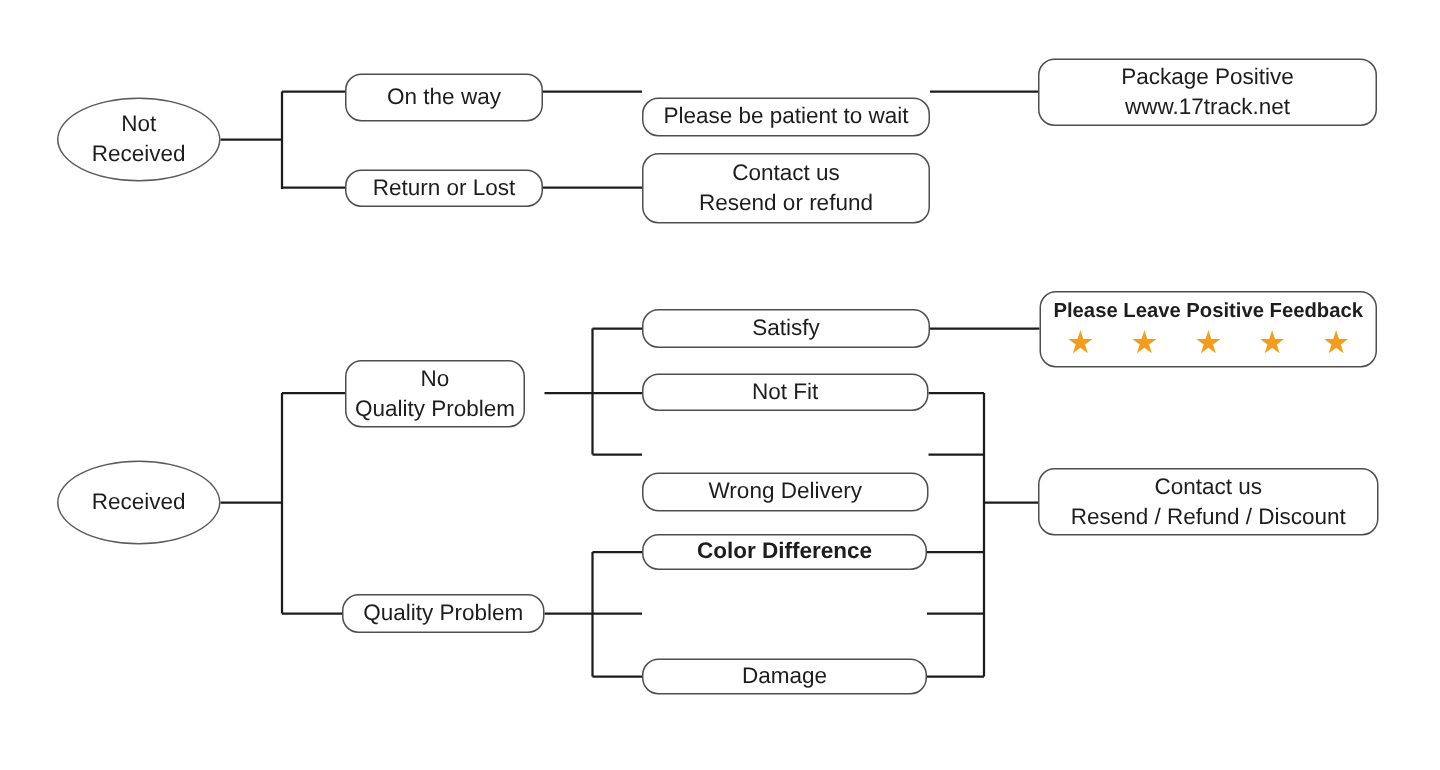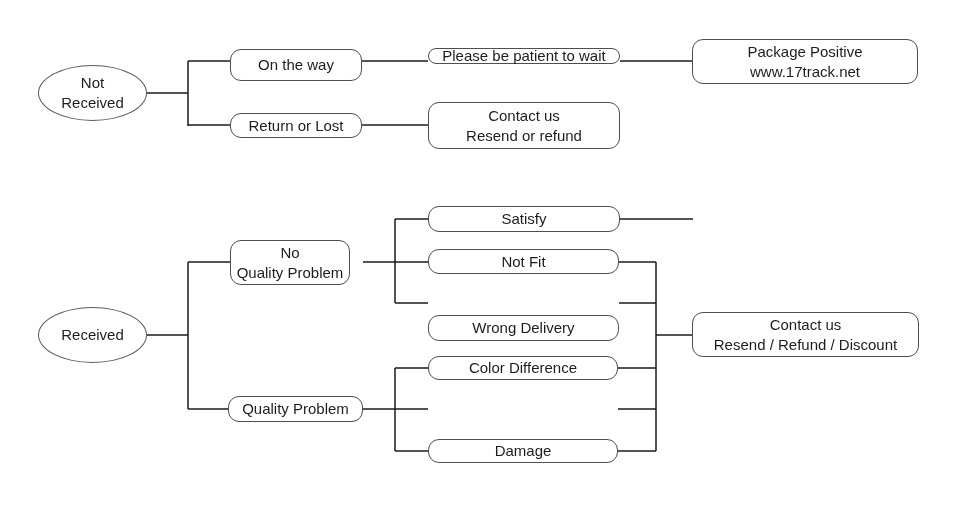--- a/index.html
+++ b/index.html
@@ -50,30 +50,30 @@
     font-size: 21px;
     letter-spacing: 9px;
     padding-left: 9px; 
     line-height: 1.1;
     margin-top: 1px;
   }
   
   #n-not-received        { left: 38px;  top: 65px;  width: 109px; height: 56px; }
   #n-on-the-way          { left: 230px; top: 49px;  width: 132px; height: 32px; }
   #n-return-or-lost      { left: 230px; top: 113px; width: 132px; height: 25px; }
-  #n-please-be-patient   { left: 428px; top: 48px;  width: 192px; height: 16px; }
+  #n-please-be-patient   { left: 428px; top: 65px;  width: 192px; height: 26px; }
   #n-package-tracking    { left: 692px; top: 39px;  width: 226px; height: 45px; }
   #n-contact-resend      { left: 428px; top: 102px; width: 192px; height: 47px; }
   #n-received            { left: 38px;  top: 307px; width: 109px; height: 56px; }
   #n-no-quality-problem  { left: 230px; top: 240px; width: 120px; height: 45px; }
   #n-quality-problem     { left: 228px; top: 396px; width: 135px; height: 26px; }
   #n-satisfy             { left: 428px; top: 206px; width: 192px; height: 26px; }
   #n-not-fit             { left: 428px; top: 249px; width: 191px; height: 25px; }
   #n-wrong-delivery      { left: 428px; top: 290px; width: 191px; height: 26px; margin-top: 25px; }
-  #n-color-difference    { left: 428px; top: 356px; width: 190px; height: 24px; }
+  #n-color-difference    { left: 428px; top: 356px; width: 190px; height: 24px; font-weight: bold; }
   #n-quality-defect      { left: 428px; top: 397px; width: 190px; height: 24px; }
   #n-damage              { left: 428px; top: 439px; width: 190px; height: 24px; }
   #n-positive-feedback   { left: 693px; top: 194px; width: 225px; height: 51px; }
   #n-contact-discount    { left: 692px; top: 312px; width: 227px; height: 45px; }
 </style>
 </head>
 <body>
 
 <div id="canvas">
 
@@ -134,17 +134,21 @@
 
   <div class="node" id="n-satisfy">Satisfy</div>
 
   <div class="node" id="n-wrong-delivery">Wrong Delivery</div>
 
   <div class="node" id="n-color-difference">Color Difference</div>
 
 
   <div class="node" id="n-damage">Damage</div>
 
+  <div class="node" id="n-positive-feedback">
+    <div class="feedback-title">Please Leave Positive Feedback</div>
+    <div class="stars" style="color: rgb(244, 157, 26);">★ ★ ★ ★ ★</div>
+  </div>
 
   <div class="node" id="n-contact-discount">Contact us
 Resend / Refund / Discount</div>
 
 </div>
 
 </body></html>

